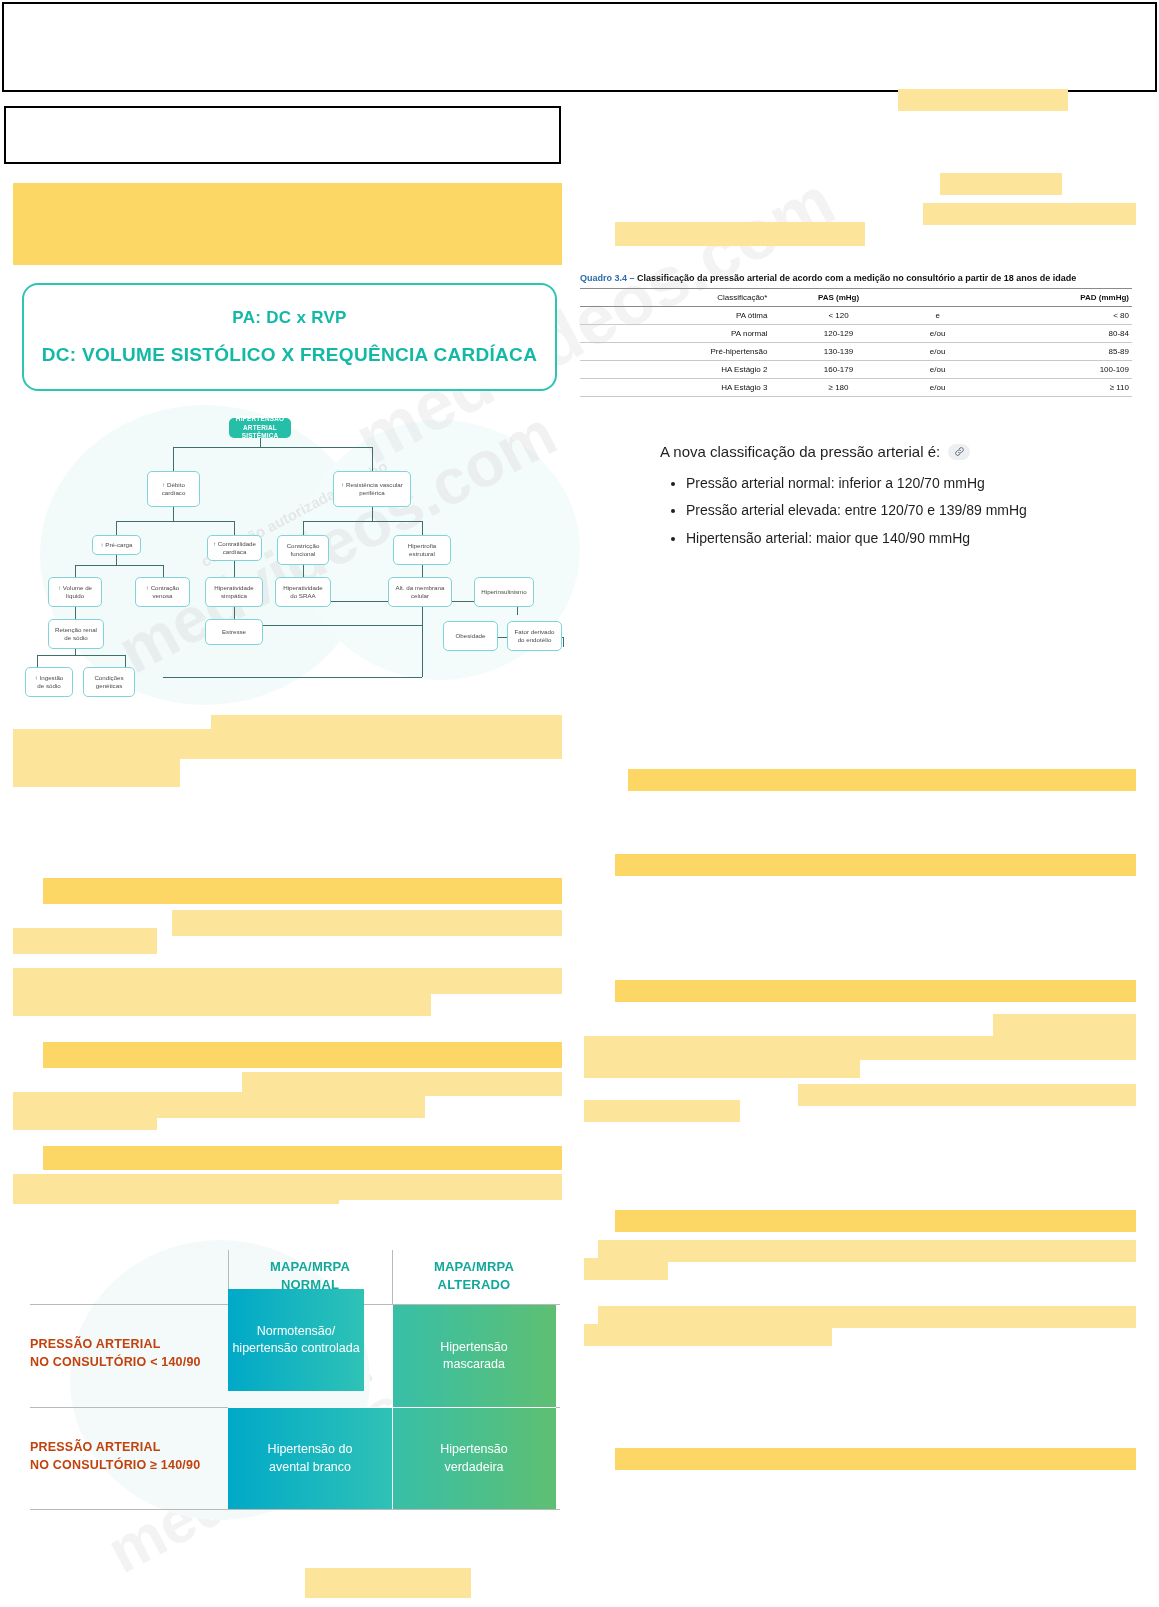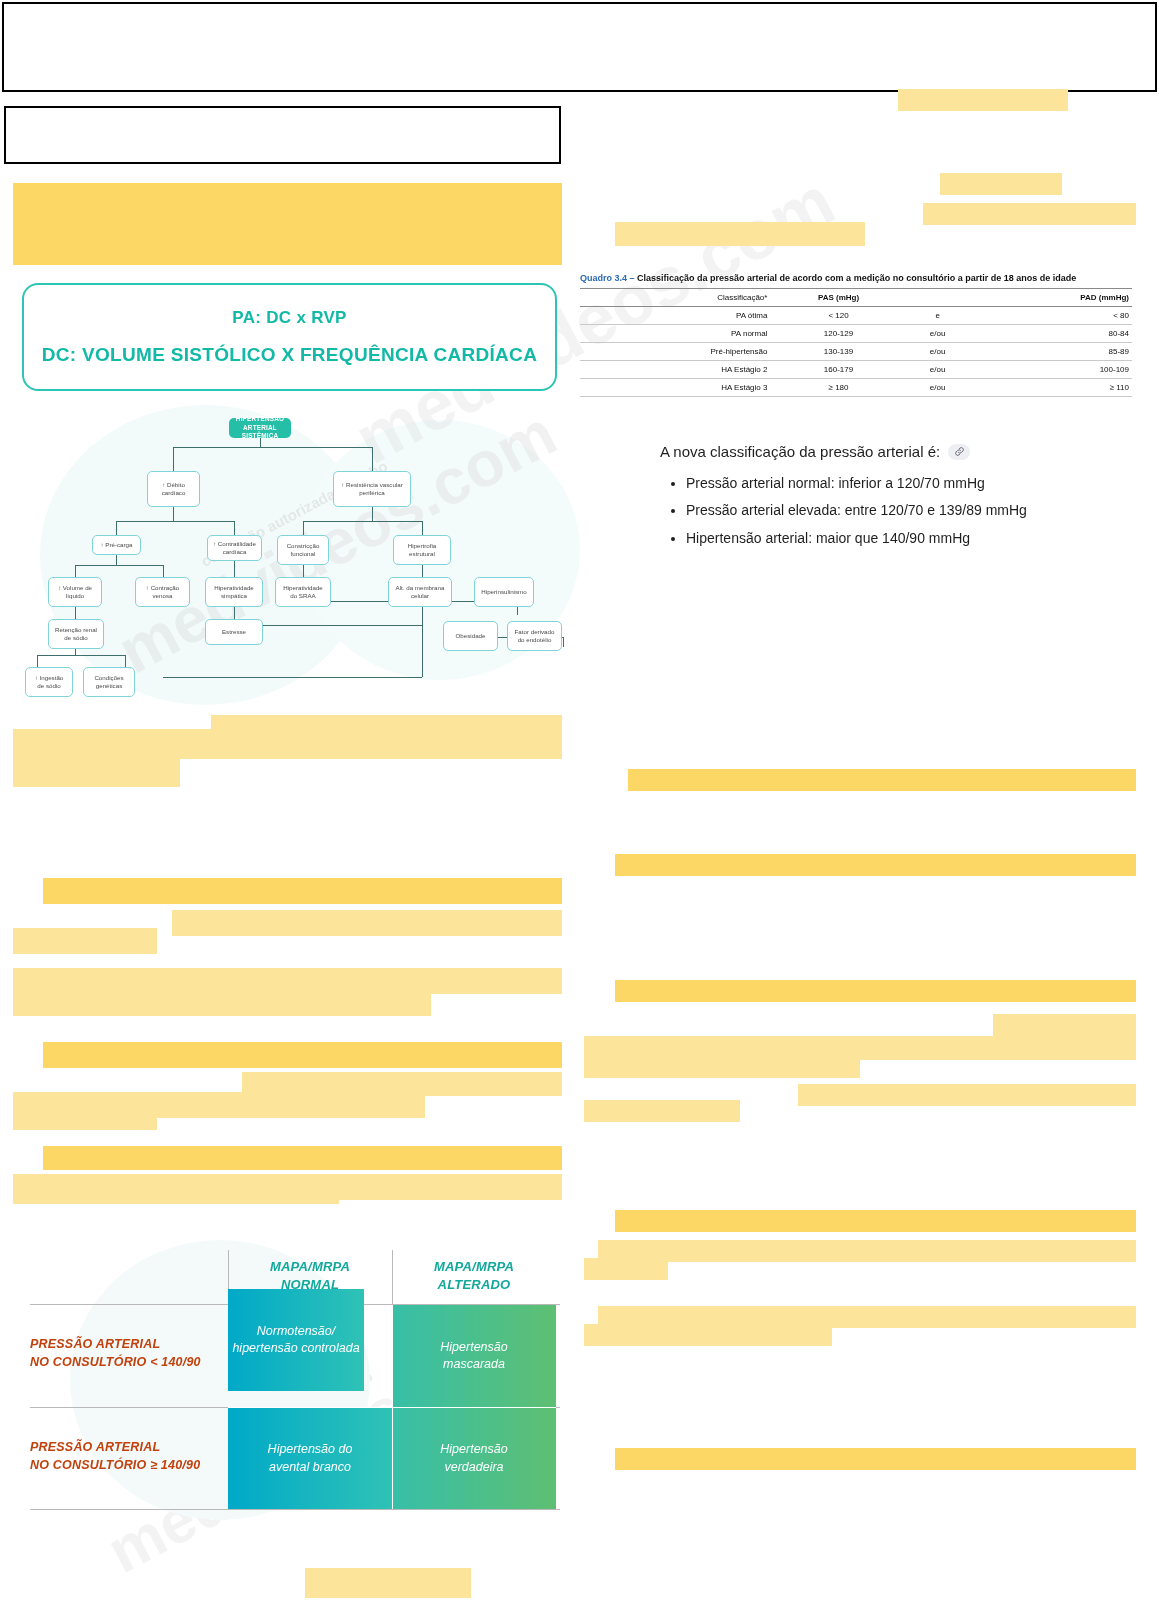--- a/index.html
+++ b/index.html
@@ -79,21 +79,21 @@
   .class-head{font-size:15px;color:#1f1f1f;display:flex;align-items:center;gap:8px;}
   .link-chip{
     display:inline-flex;align-items:center;justify-content:center;
     width:22px;height:16px;border-radius:8px;background:#EDEFF2;color:#5a6470;
     font-size:9px;
   }
   ul.class-list{margin:10px 0 0 0;padding-left:26px;}
   ul.class-list li{font-size:14px;line-height:1.95;color:#1f1f1f;}
 
   
-  .matrix{position:absolute;font-style:italic;}
+  .matrix{position:absolute;}
   .mx-col-head{
     position:absolute;text-align:center;color:#12A89B;font-weight:bold;
     font-size:13px;line-height:1.35;letter-spacing:.2px;
   }
   .mx-row-head{
     position:absolute;color:#c2410c;font-weight:bold;font-size:12.5px;
     line-height:1.4;letter-spacing:.2px;
   }
   .mx-cell{
     position:absolute;display:flex;align-items:center;justify-content:center;

